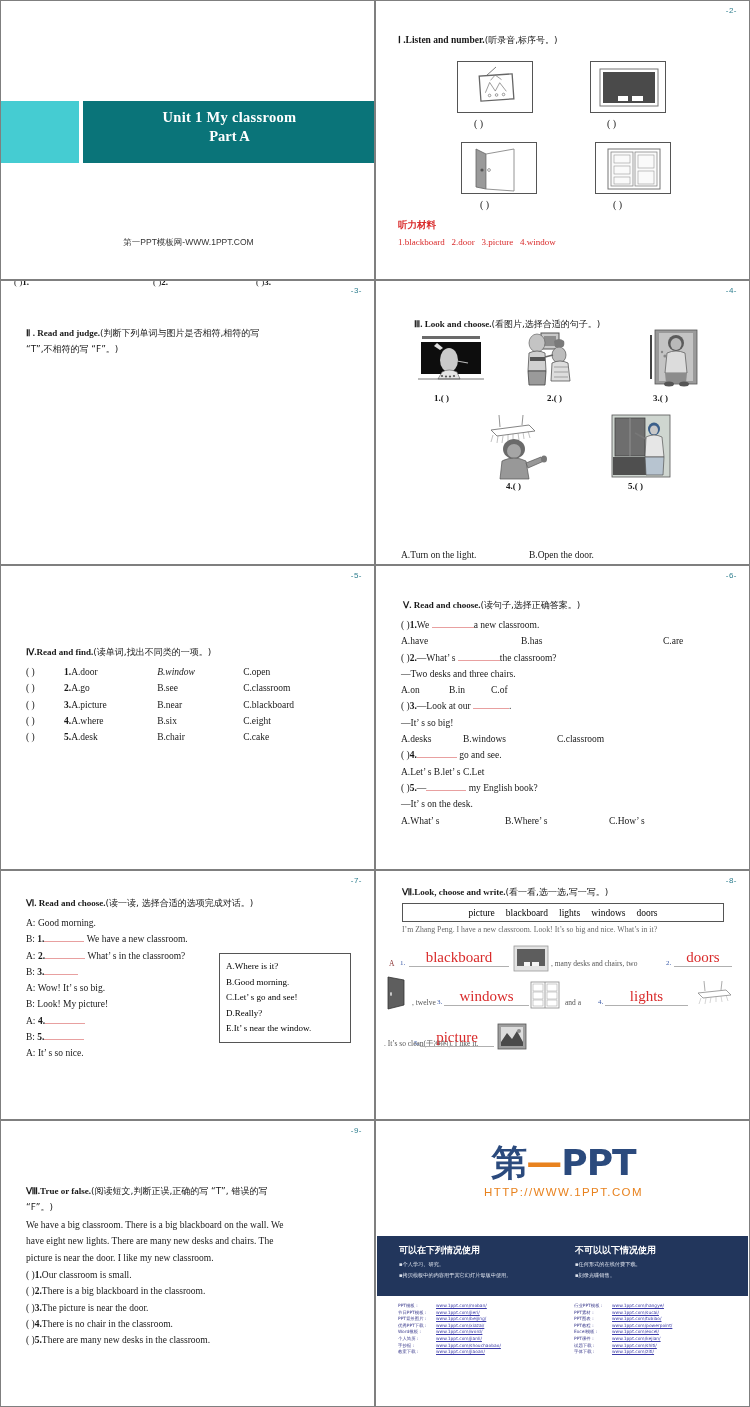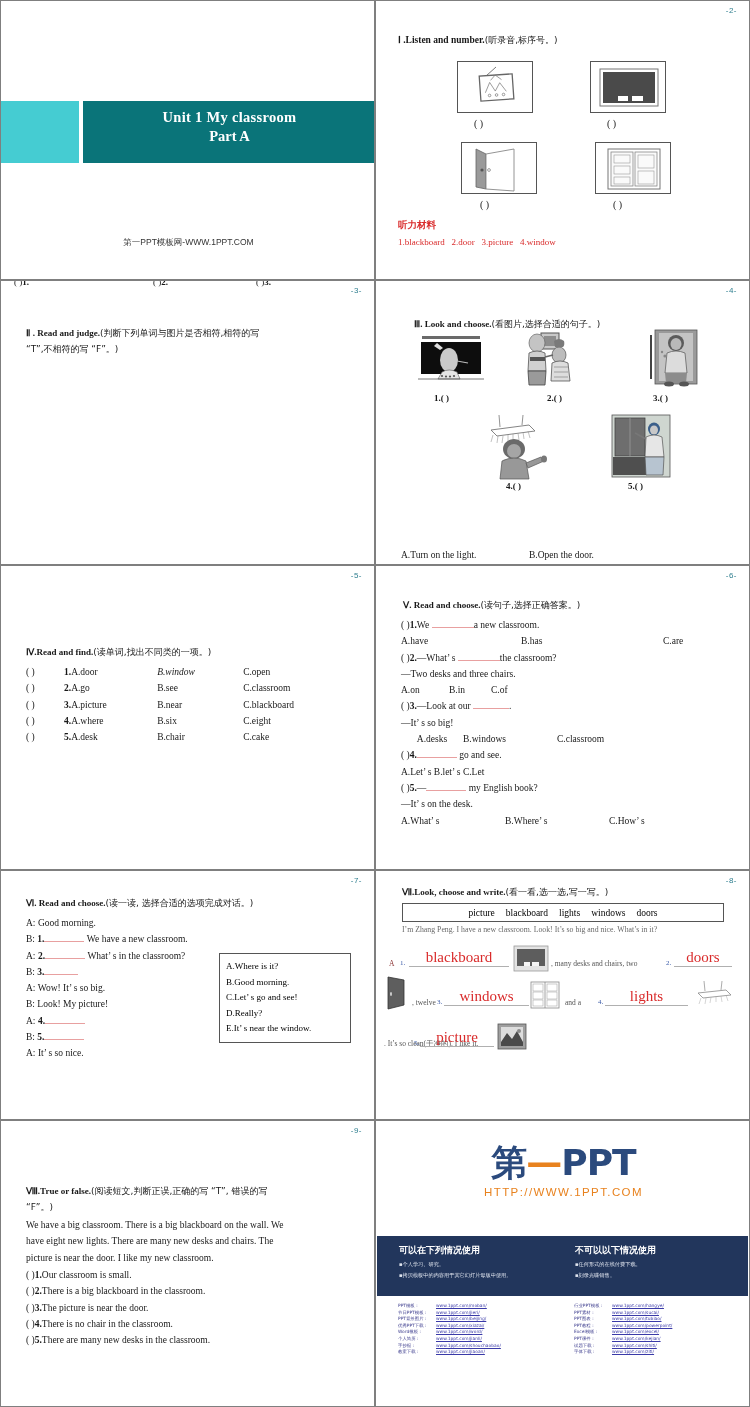--- a/index.html
+++ b/index.html
@@ -341,21 +341,21 @@
       <div>—Two desks and three chairs.</div>
       <div style="display:flex;">
           <span style="width:48px;">A.on</span>
           <span style="width:42px;">B.in</span>
           <span>C.of</span>
         </div>
 
       <div><span>(     )</span><span class="hd">3.</span><span>—Look at our </span><span class="blank" style="width:36px;"></span><span>.</span></div>
       <div>—It’ s so big!</div>
       <div style="display:flex;">
-          <span style="width:62px;text-align:center;">A.desks</span>
+          <span style="width:62px;">A.desks</span>
           <span style="width:94px;">B.windows</span>
           <span>C.classroom</span>
         </div>
 
       <div><span>(     )</span><span class="hd">4.</span><span class="blank" style="width:40px;"></span><span> go and see.</span></div>
       <div>A.Let’ s  B.let’ s C.Let</div>
 
       <div><span>(     )</span><span class="hd">5.</span><span>—</span><span class="blank" style="width:40px;"></span><span> my English book?</span></div>
       <div>—It’ s on the desk.</div>
       <div style="display:flex;">

